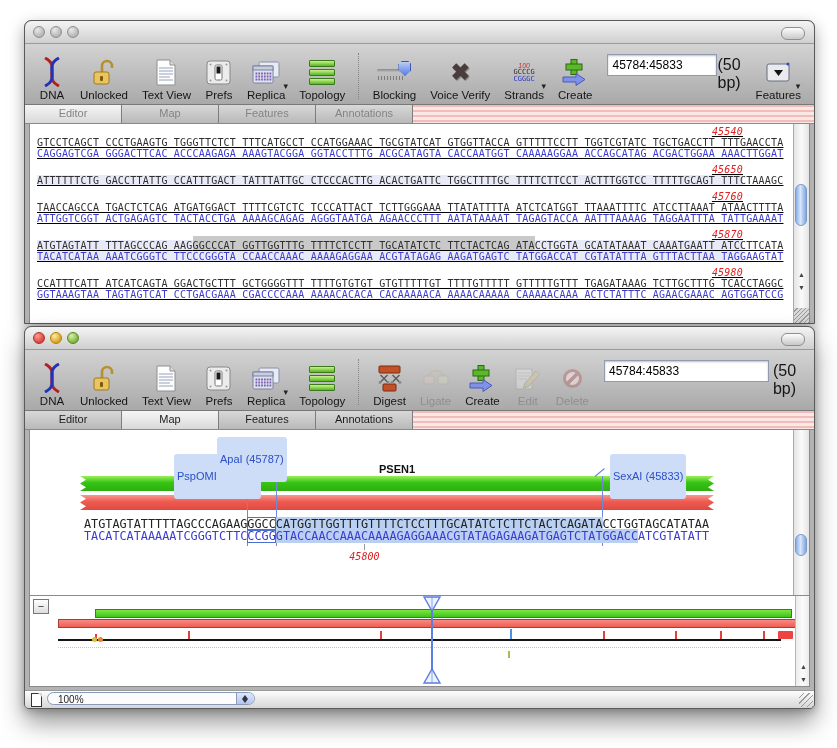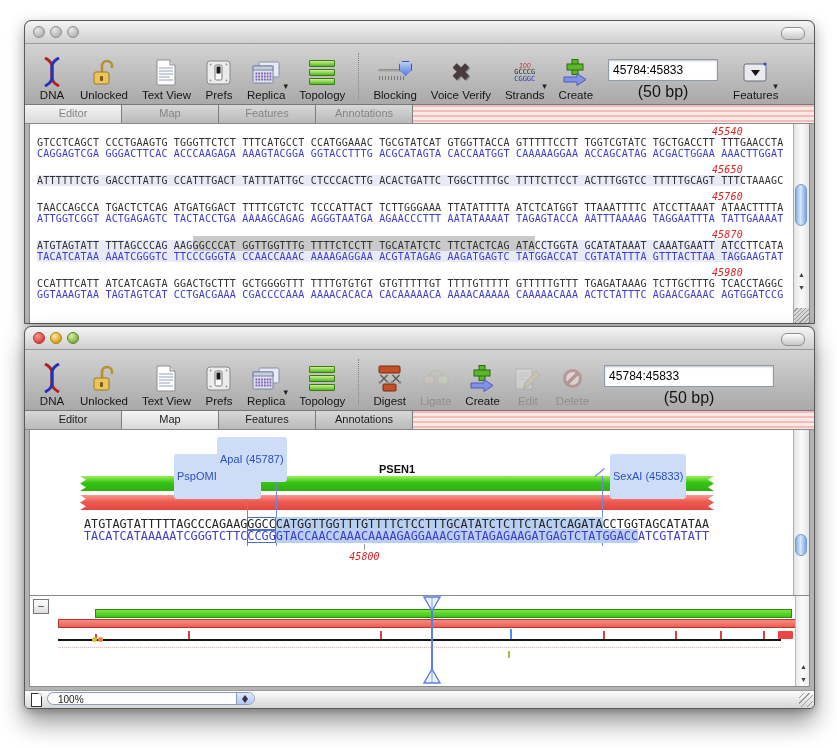--- a/index.html
+++ b/index.html
@@ -30,21 +30,21 @@
   
   .toolbar{position:relative;height:61px;background:linear-gradient(#d3d3d3,#a9a9a9);
            border-bottom:1px solid #787878;display:flex;align-items:flex-end;padding:0 6px;box-sizing:border-box;}
   .tb-item{display:flex;flex-direction:column;align-items:center;justify-content:flex-end;
            padding:2px 7px 3px;cursor:default;}
   .tb-icon{position:relative;height:32px;display:flex;align-items:center;justify-content:center;min-width:28px;}
   .tb-label{font-size:11.5px;color:#151515;margin-top:1px;white-space:nowrap;}
   .tb-item.disabled .tb-label{color:#8f8f8f;}
   .tb-item.disabled .tb-icon{opacity:.55;filter:grayscale(.3);}
   .tb-sep{width:1px;height:46px;margin:0 6px 5px;border-left:1px dotted #858585;}
-  .tb-field{display:flex;flex-direction:column;justify-content:flex-start;padding:0 8px 3px;}
+  .tb-field{display:flex;justify-content:flex-start;padding:0 8px 12px;}
   .tb-input{height:18px;border:1px solid #919bb0;font:12px "Liberation Sans",sans-serif;
             padding:1px 4px;background:#fff;box-shadow:inset 0 1px 2px rgba(0,0,0,.25);}
   .tb-caption{font-size:16px;color:#151515;text-align:center;margin-top:2px;}
   .caret{position:absolute;right:-8px;bottom:-3px;font-size:9px;color:#222;line-height:9px;}
   
   .topo i{display:block;width:24px;height:5px;margin:2px auto;border:1px solid #3a7a1a;border-radius:1px;
           background:linear-gradient(#cdf08a,#56b826);}
   .blk{position:relative;width:34px;height:26px;}
   .blk-track{position:absolute;left:0;top:10px;width:26px;height:3px;background:linear-gradient(#888,#bbb);border-radius:2px;}
   .blk-ticks{position:absolute;left:1px;top:17px;width:26px;height:4px;
@@ -63,21 +63,21 @@
   .tabbar{position:relative;height:18px;background:#9d9d9d;display:flex;border-bottom:1px solid #8a8a8a;}
   .tab{width:97px;box-sizing:border-box;border-right:1px solid #7d7d7d;text-align:center;
        font-size:11px;line-height:17px;color:#1c1c1c;background:linear-gradient(#d8d8d8,#b9b9b9);cursor:default;}
   .tab.active{background:linear-gradient(#f5f5f5,#d9d9d9);}
   .dim-tabs .tab{color:#848484;}
   .tab-fill{flex:1;background:repeating-linear-gradient(to bottom,#f2bdb8 0 2px,#fae8e6 2px 5px);}
   
   .content{position:absolute;top:102px;left:4px;right:4px;bottom:0;background:#fff;
            border:1px solid #8a8a8a;border-bottom:none;overflow:hidden;}
   #editor-rows{position:absolute;top:2px;left:7px;right:16px;bottom:0;
-               font-family:"DejaVu Sans Mono",monospace;font-size:10px;letter-spacing:.2px;}
+               font-family:"DejaVu Sans Mono",monospace;font-size:10px;letter-spacing:.2px;text-decoration:underline;}
   .pair{margin-bottom:5px;width:706px;}
   .pnum{height:11px;line-height:11px;text-align:right;color:#e02222;font-style:italic;font-size:10px;}
   .stw{width:706px;}
   .pair.alt .stw{background:#e9eaf7;}
   .st{height:11px;line-height:11px;white-space:pre;}
   .st.top{color:#2f2f2f;}
   .st.bot{color:#3b3bd1;}
   .sel{background:#c9c9c9;box-shadow:0 -4px 0 #c9c9c9;}
   
   .vscroll{position:absolute;top:0;right:0;bottom:0;width:15px;border-left:1px solid #ababab;

